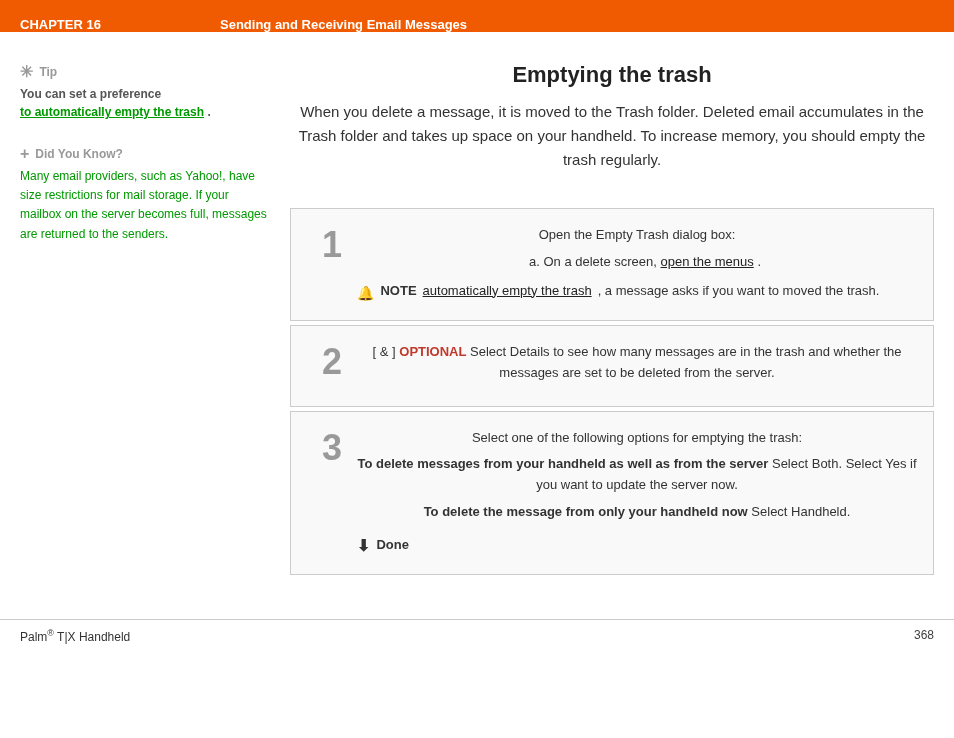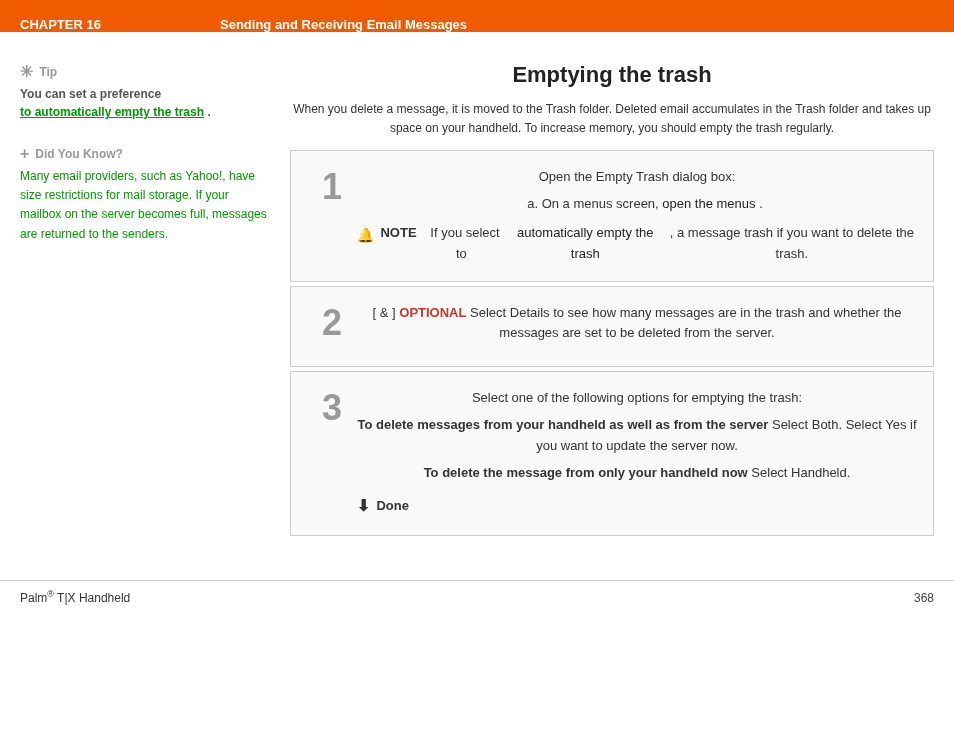--- a/index.html
+++ b/index.html
@@ -103,24 +103,24 @@
       flex: 1;
       text-align: center;
     }
     .article-title {
       font-size: 22px;
       font-weight: bold;
       color: #222;
       margin-bottom: 12px;
     }
     .article-intro {
-      font-size: 12px;
+      font-size: 15px;
       color: #333;
       line-height: 1.6;
-      margin-bottom: 12px;
+      margin-bottom: 36px;
     }
 
     
     .step-container {
       border: 1px solid #ccc;
       margin-bottom: 4px;
       display: flex;
       align-items: flex-start;
       padding: 16px 16px;
       background: #f9f9f9;
@@ -158,20 +158,21 @@
       color: #c0392b;
       font-size: 14px;
       margin-top: 1px;
     }
     .note-label {
       font-weight: bold;
       color: #333;
     }
     .link-black {
       color: #222;
+      text-decoration: underline;
     }
     .optional-label {
       color: #c0392b;
       font-weight: bold;
     }
     .bold-text {
       font-weight: bold;
     }
     .done-row {
       display: flex;
@@ -183,21 +184,21 @@
     }
     .done-arrow {
       font-size: 16px;
     }
 
     
     .footer {
       border-top: 1px solid #ccc;
       display: flex;
       justify-content: space-between;
-      align-items: flex-end;
+      align-items: flex-start;
       padding: 8px 20px;
       margin-top: 20px;
       font-size: 12px;
       color: #333;
     }
     .footer-brand sup {
       font-size: 9px;
     }
     .footer-page {
       color: #404040;
@@ -241,30 +242,29 @@
   <div class="article">
 
     <div class="article-title">Emptying the trash</div>
     <div class="article-intro">When you delete a message, it is moved to the Trash folder. Deleted email accumulates in the Trash folder and takes up space on your handheld. To increase memory, you should empty the trash regularly.</div>
 
     <div class="step-container">
       <div class="step-number">1</div>
       <div class="step-content">
         <p>Open the Empty Trash dialog box:</p>
         <p class="sub-item">
-          <span>a.  On a menus screen,</span>
+          <span>a.  On a delete screen,</span>
           <a class="link-black">open the menus</a>
           <span>.</span>
         </p>
         <div class="note-box">
           <span class="note-icon">🔔</span>
           <span class="note-label">NOTE</span>
-          <span>&nbsp;<span>If you select to</span>&nbsp;</span>
           <a class="link-black">automatically empty the trash</a>
-          <span>, a message trash if you want to delete the trash.</span>
+          <span>, a message asks if you want to moved the trash.</span>
         </div>
       </div>
     </div>
 
     <div class="step-container">
       <div class="step-number">2</div>
       <div class="step-content">
         <p>
           <span>[ &amp; ]</span>
           <span class="optional-label">OPTIONAL</span>

